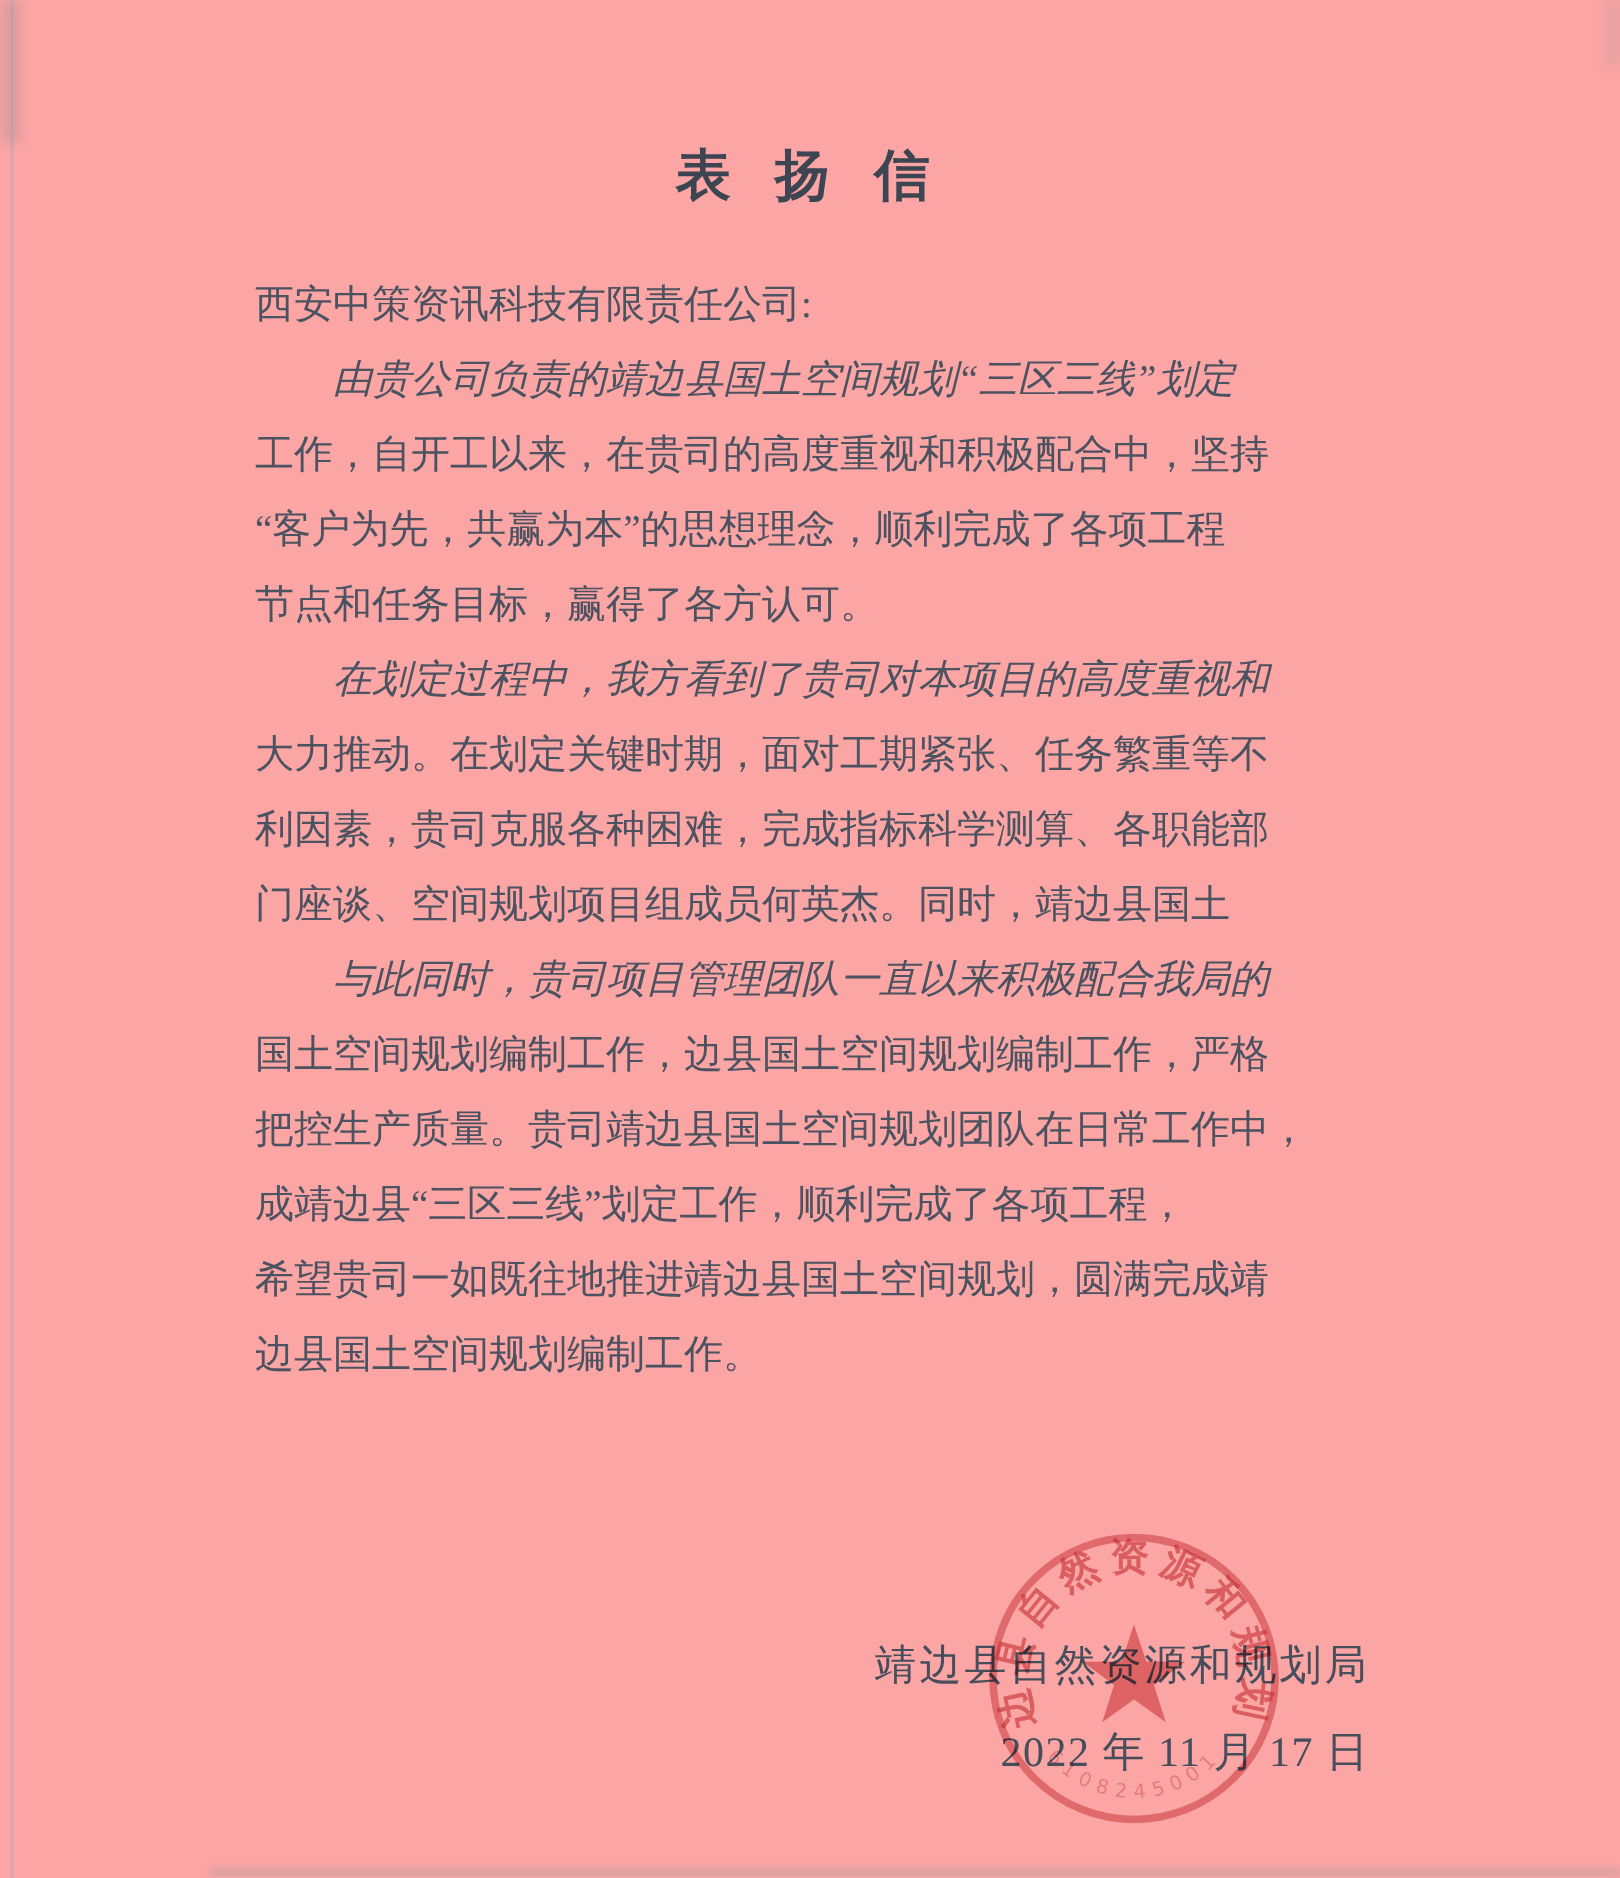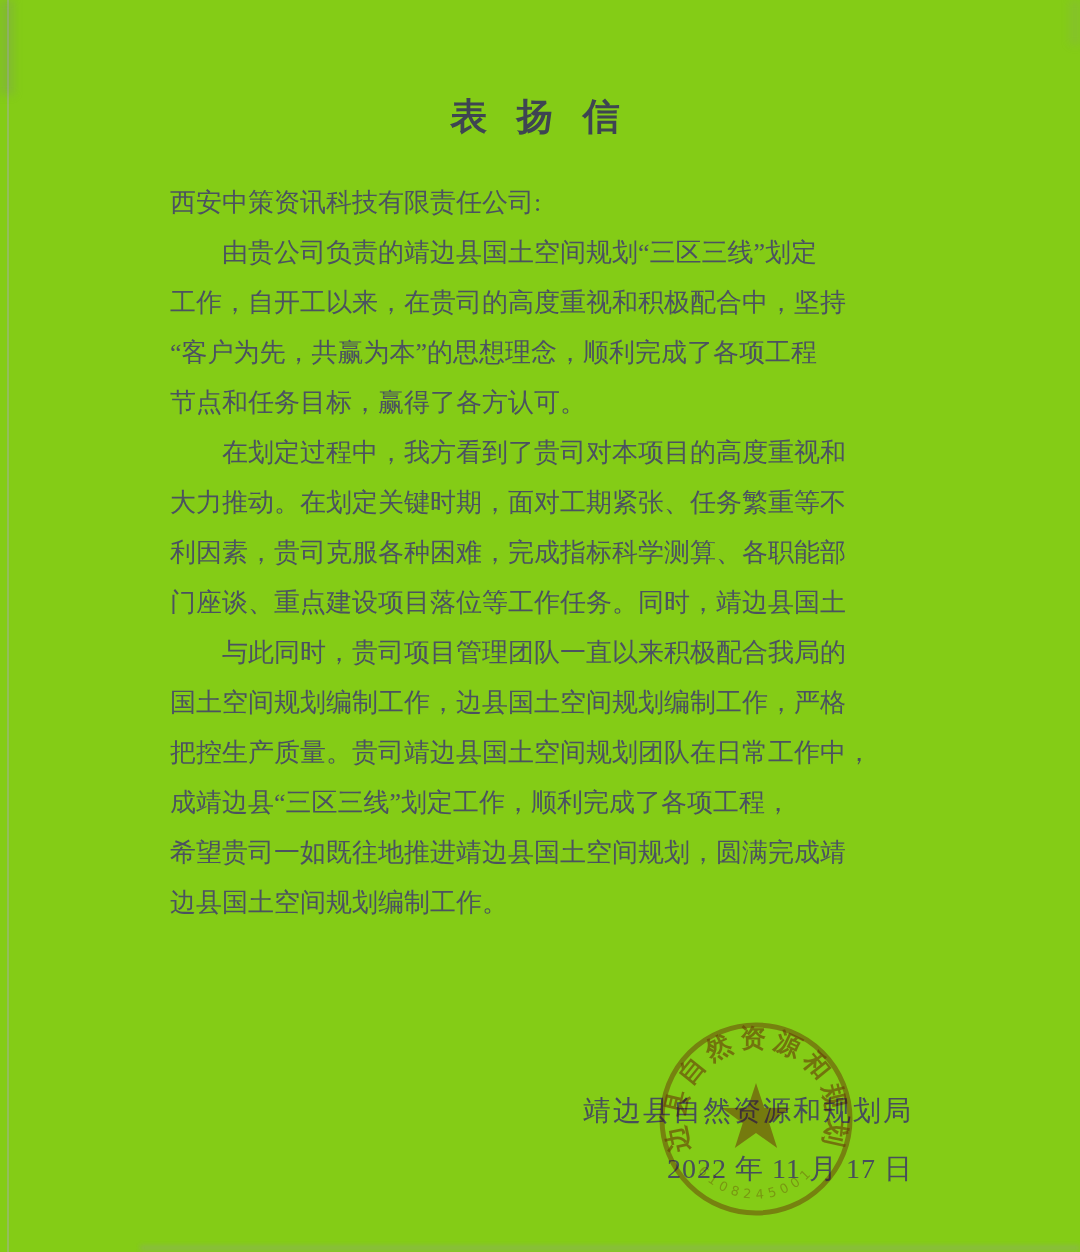--- a/index.html
+++ b/index.html
@@ -4,21 +4,21 @@
 <style>
   html, body {
     margin: 0;
     padding: 0;
     background: #ffffff;
   }
   .page {
     position: relative;
     width: 1080px;
     height: 1252px;
-    background: #84cc16;
+    background: #fca5a5;
     font-family: "Liberation Serif", "DejaVu Serif", serif;
     color: #4b5260;
     overflow: hidden;
   }
   
   .edge-left {
     position: absolute; left: 7px; top: 0; width: 2px; height: 100%;
     background: rgba(168,172,178,0.45);
   }
   .corner-tl {
@@ -39,21 +39,21 @@
     font-size: 37px; font-weight: 600; letter-spacing: 10px;
     color: #3e4552;
   }
   .body-block {
     position: absolute; left: 170px; top: 178px; width: 742px;
     font-size: 26px; line-height: 50px;
   }
   .line {
     height: 50px; white-space: nowrap;
   }
-  .indent { text-indent: 2em; }
+  .indent { text-indent: 2em; font-style: italic; }
   .sig-block {
     position: absolute; left: 170px; top: 1086px; width: 743px;
     text-align: right; font-size: 28px;
   }
   .signature {
     margin: 0; line-height: 50px; letter-spacing: 2px; color: #474e5b;
   }
   .date {
     margin: 8px 0 0 0; line-height: 50px; letter-spacing: 1px; color: #474e5b;
   }
@@ -88,21 +88,21 @@
     <div class="line">西安中策资讯科技有限责任公司:</div>
 
     <div class="line indent">由贵公司负责的靖边县国土空间规划“三区三线”划定</div>
     <div class="line">工作，自开工以来，在贵司的高度重视和积极配合中，坚持</div>
     <div class="line">“客户为先，共赢为本”的思想理念，顺利完成了各项工程</div>
     <div class="line">节点和任务目标，赢得了各方认可。</div>
 
     <div class="line indent">在划定过程中，我方看到了贵司对本项目的高度重视和</div>
     <div class="line">大力推动。在划定关键时期，面对工期紧张、任务繁重等不</div>
     <div class="line">利因素，贵司克服各种困难，完成指标科学测算、各职能部</div>
-    <div class="line">门座谈、重点建设项目落位等工作任务。同时，靖边县国土</div>
+    <div class="line">门座谈、空间规划项目组成员何英杰。同时，靖边县国土</div>
 
     <div class="line indent">与此同时，贵司项目管理团队一直以来积极配合我局的</div>
     <div class="line">国土空间规划编制工作，边县国土空间规划编制工作，严格</div>
     <div class="line">把控生产质量。贵司靖边县国土空间规划团队在日常工作中，</div>
     <div class="line">成靖边县“三区三线”划定工作，顺利完成了各项工程，</div>
     <div class="line">希望贵司一如既往地推进靖边县国土空间规划，圆满完成靖</div>
     <div class="line">边县国土空间规划编制工作。</div>
   </div>
 
   <div class="sig-block">

